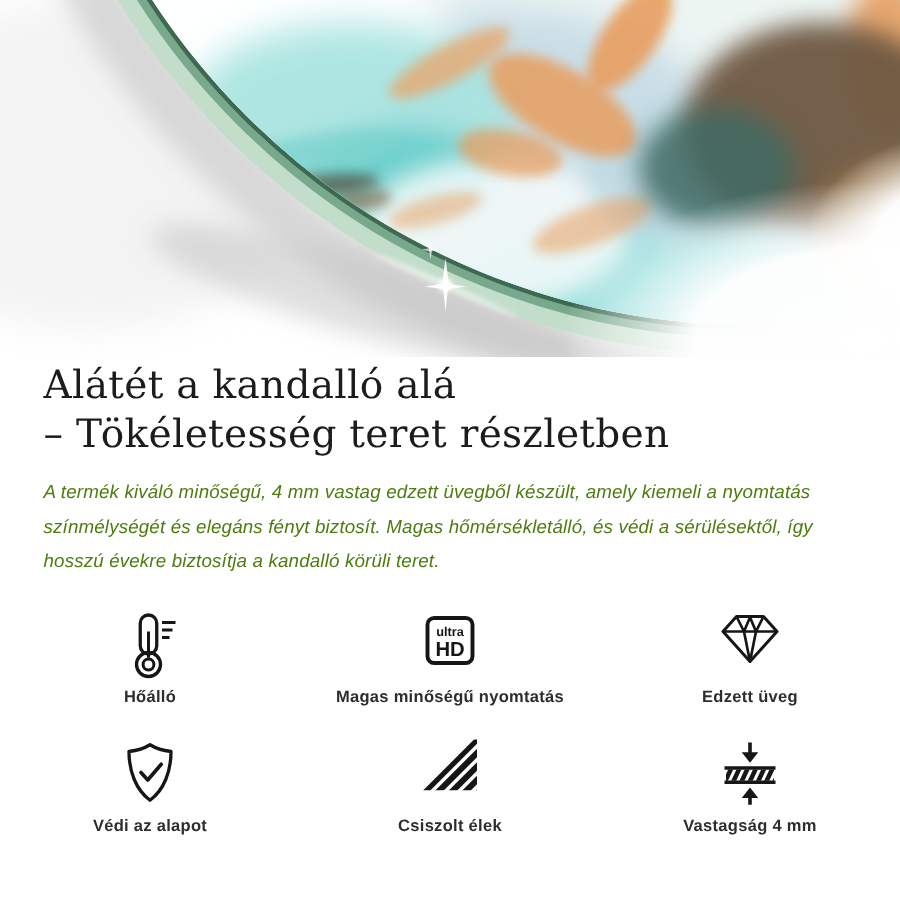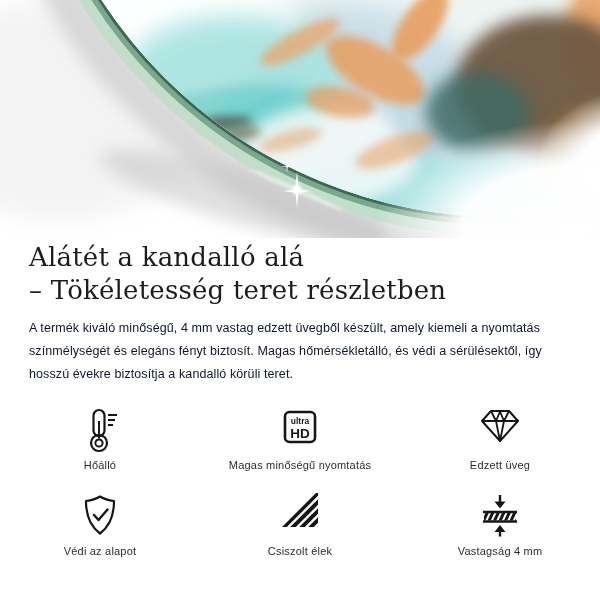--- a/index.html
+++ b/index.html
@@ -24,22 +24,23 @@
     line-height: 33px;
     color: #1c1c1c;
     margin: 3px 0 0 0;
     letter-spacing: 0.2px;
   }
 
   .desc {
     margin: 10px 0 0 0;
     font-size: 12.5px;
     line-height: 23px;
-    color: #0f172a;
+    color: #4d7c0f;
     letter-spacing: 0.1px;
+    font-style: italic;
   }
   .desc .line { display: block; white-space: nowrap; }
 
   .features {
     margin-top: 21px;
     display: grid;
     grid-template-columns: repeat(3, 200px);
     row-gap: 22px;
     width: 600px;
   }
@@ -52,20 +53,21 @@
     height: 44px;
     display: flex;
     justify-content: center;
   }
   .feature-label {
     margin-top: 8px;
     font-size: 11px;
     color: #2d2d2d;
     letter-spacing: 0.2px;
     text-align: center;
+    font-weight: bold;
   }
   .fi { stroke: #161616; fill: none; }
   .fi text { stroke: none; fill: #161616; font-family: "Liberation Sans", sans-serif; font-weight: 700; }
 </style>
 </head>
 <body>
 
 <div class="page">
 
   <svg class="hero" viewBox="0 0 600 238" xmlns="http://www.w3.org/2000/svg" aria-hidden="true">

